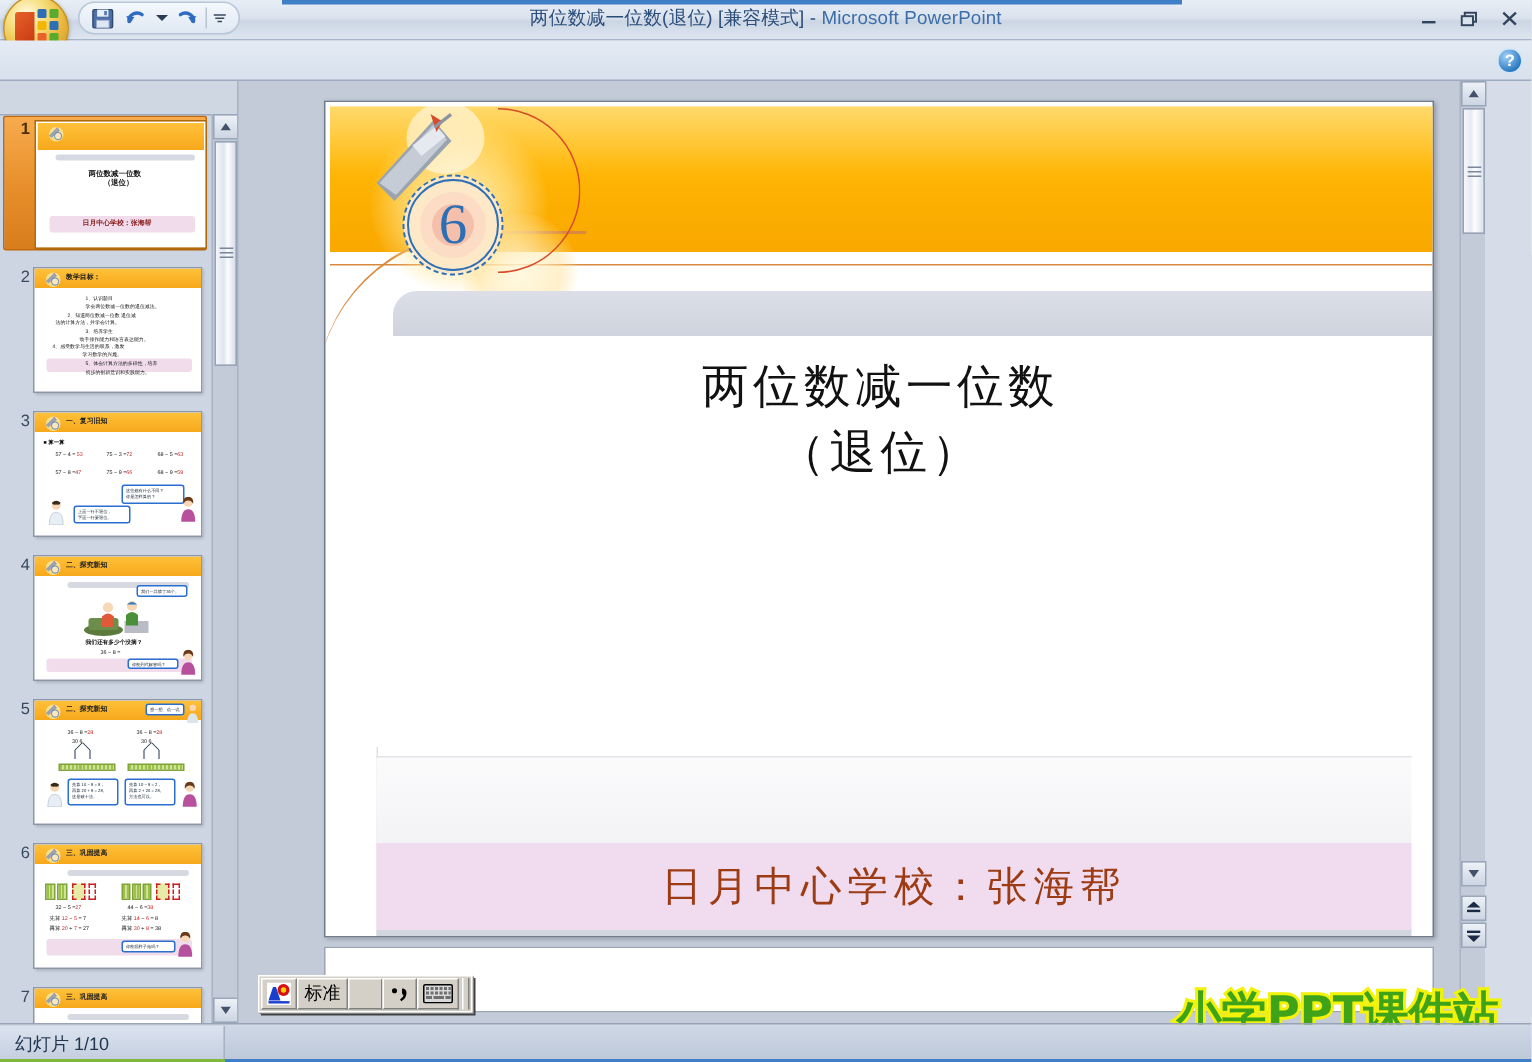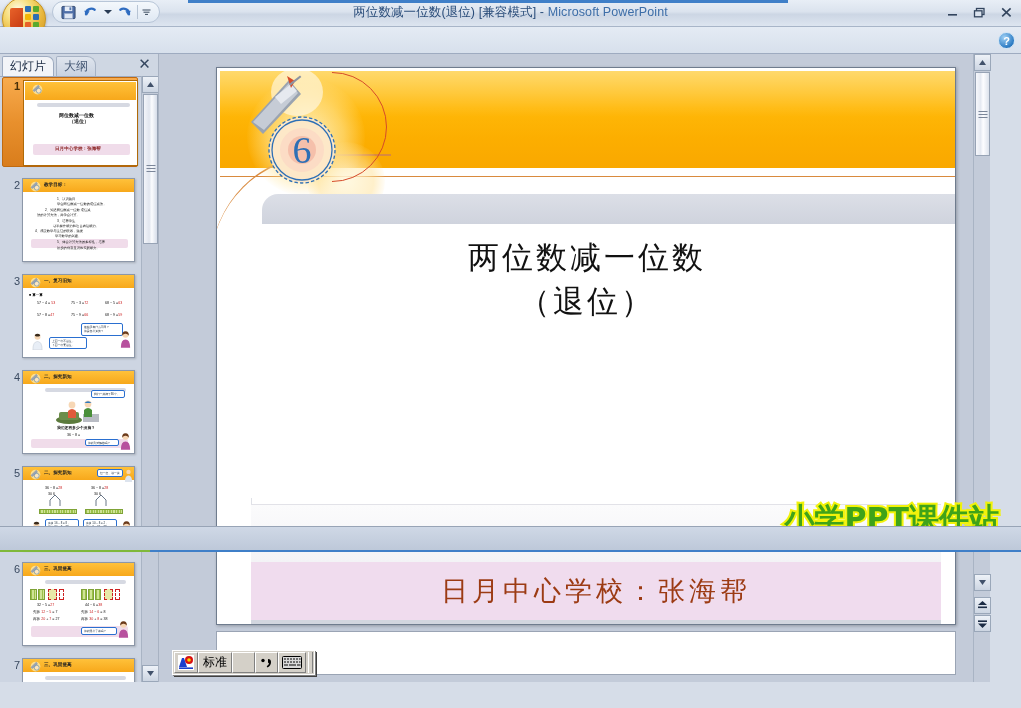--- a/index.html
+++ b/index.html
@@ -1,21 +1,21 @@
 <!DOCTYPE html>
 <html><head>
 <meta charset="utf-8">
 <style>
   * { box-sizing: border-box; margin: 0; padding: 0; }
   html, body {
     width: 1021px; height: 708px;
     font-family: "Liberation Sans", "DejaVu Sans", sans-serif;
     overflow: hidden; background: #d6dde8;
   }
-  #app { position: relative; width: 1021px; height: 552px; }
+  #app { position: relative; width: 1021px; height: 708px; }
 
   
   .titlebar {
     position: absolute; left: 0; top: 0; width: 1021px; height: 27px;
     background: linear-gradient(to bottom, #e8eef6 0%, #dbe3ee 45%, #ccd6e4 55%, #dde5f0 100%);
     border-bottom: 1px solid #a8b5c8;
   }
   .title-accent {
     position: absolute; left: 188px; top: 0; width: 600px; height: 3px;
     background: #3f7fc8;
@@ -383,25 +383,20 @@
         </svg>
       </div>
     </div>
   </div>
 
   <div class="ribbon">
     <div class="help-btn"><span>?</span></div>
   </div>
 
   <div class="leftpanel">
-    <div class="panel-tabs">
-      <div class="ptab active"><span>幻灯片</span></div>
-      <div class="ptab inactive"><span>大纲</span></div>
-      <div class="ptab-close"><span>✕</span></div>
-    </div>
 
     <div class="thumbs-wrap">
       <div class="thumbs">
 
         <div class="thumb-row" style="height:98px">
           <div class="thumb-sel-bg">
             <div class="thumb-num-sel">1</div>
           </div>
           <div class="thumb sel">
             <div class="t-band full"></div>
@@ -777,17 +772,20 @@
       </svg>
     </div>
     <div class="ime-grip"></div>
   </div>
 
   <div class="wm">
     <div class="wm-1">小学PPT课件站</div>
   </div>
 
   <div class="statusbar">
+    <div class="status-cell">
+      <span>幻灯片 1/10</span>
+    </div>
     <div class="status-green"></div>
     <div class="status-blue"></div>
   </div>
 
 </div>
 
 </body></html>

